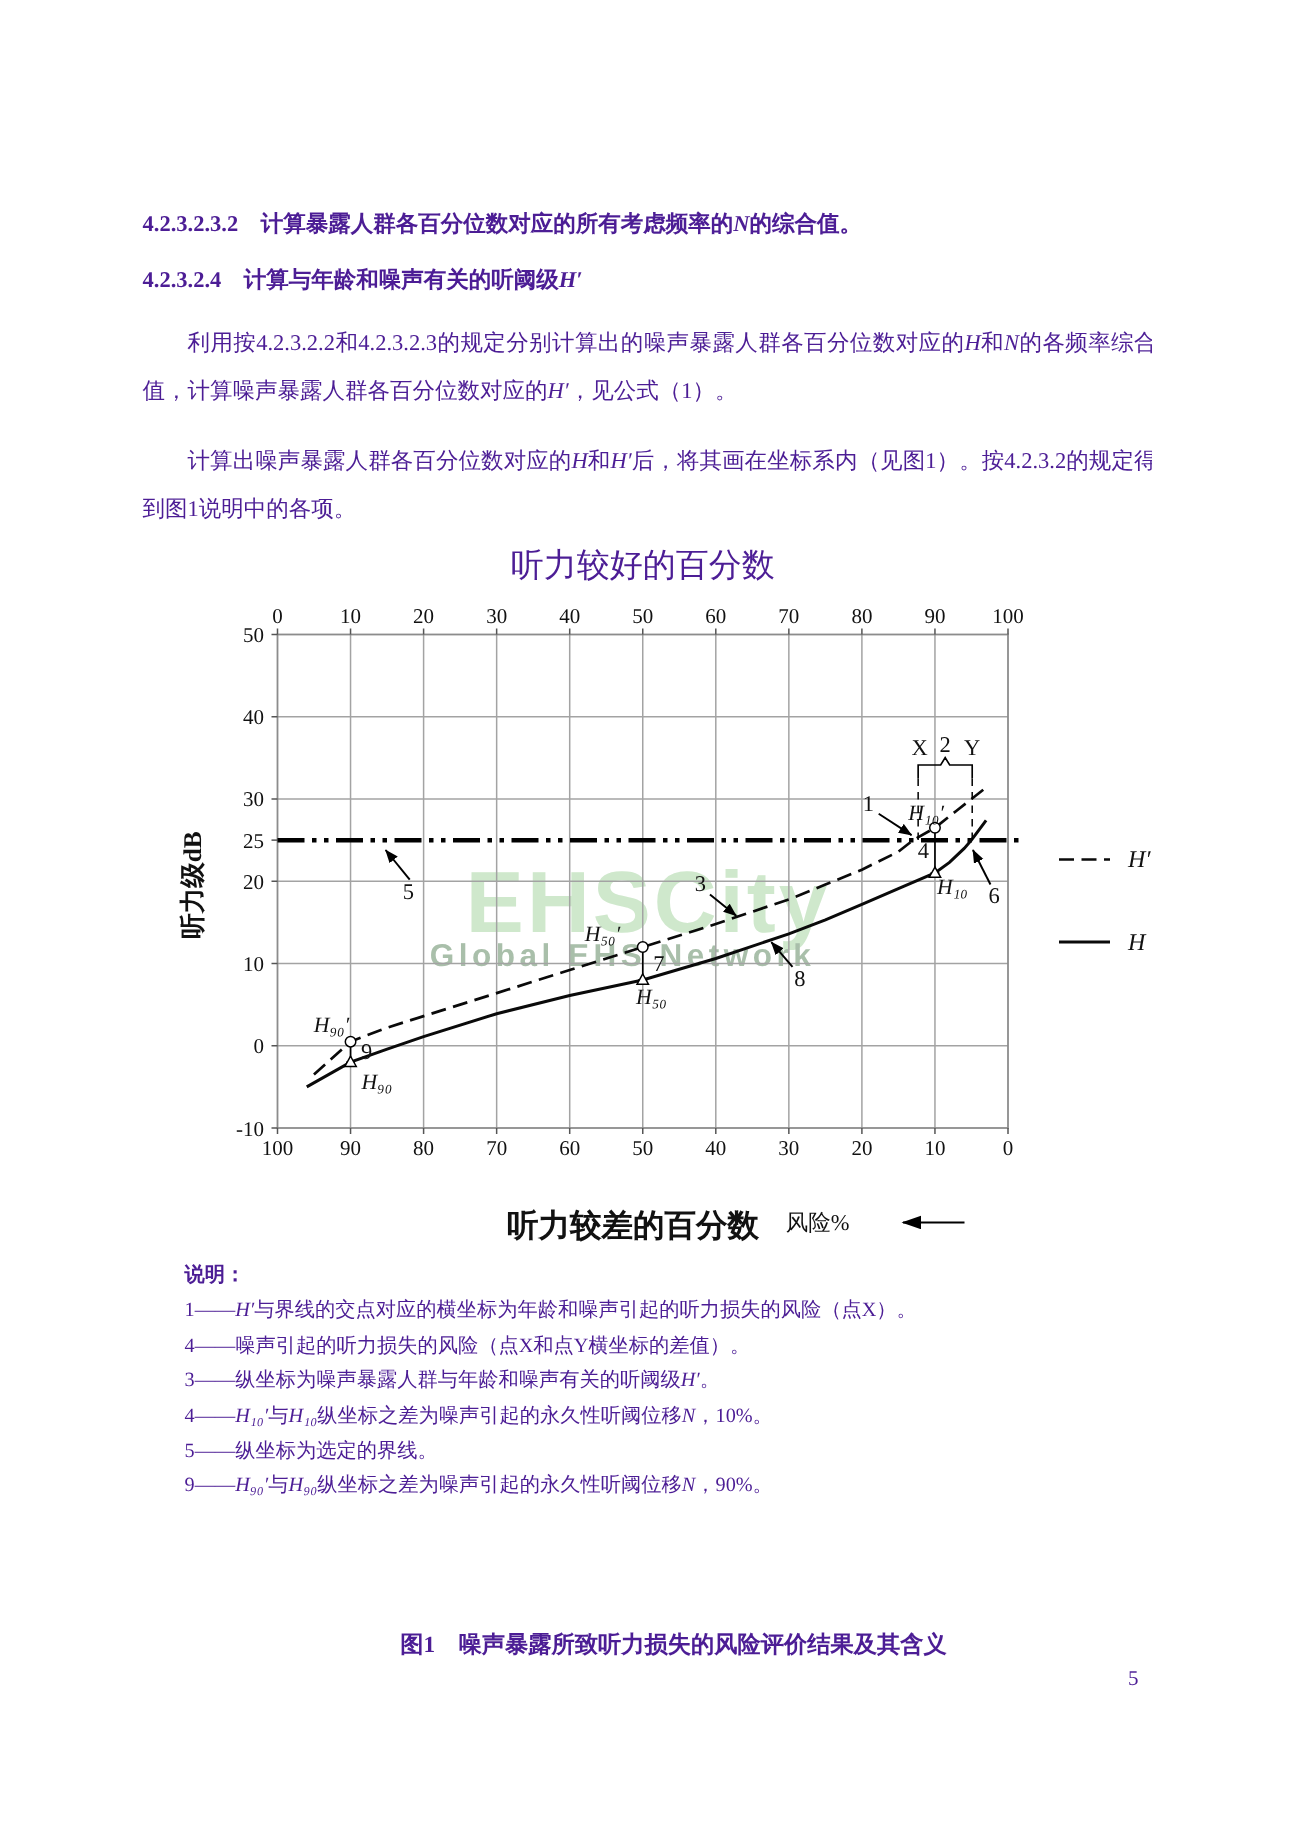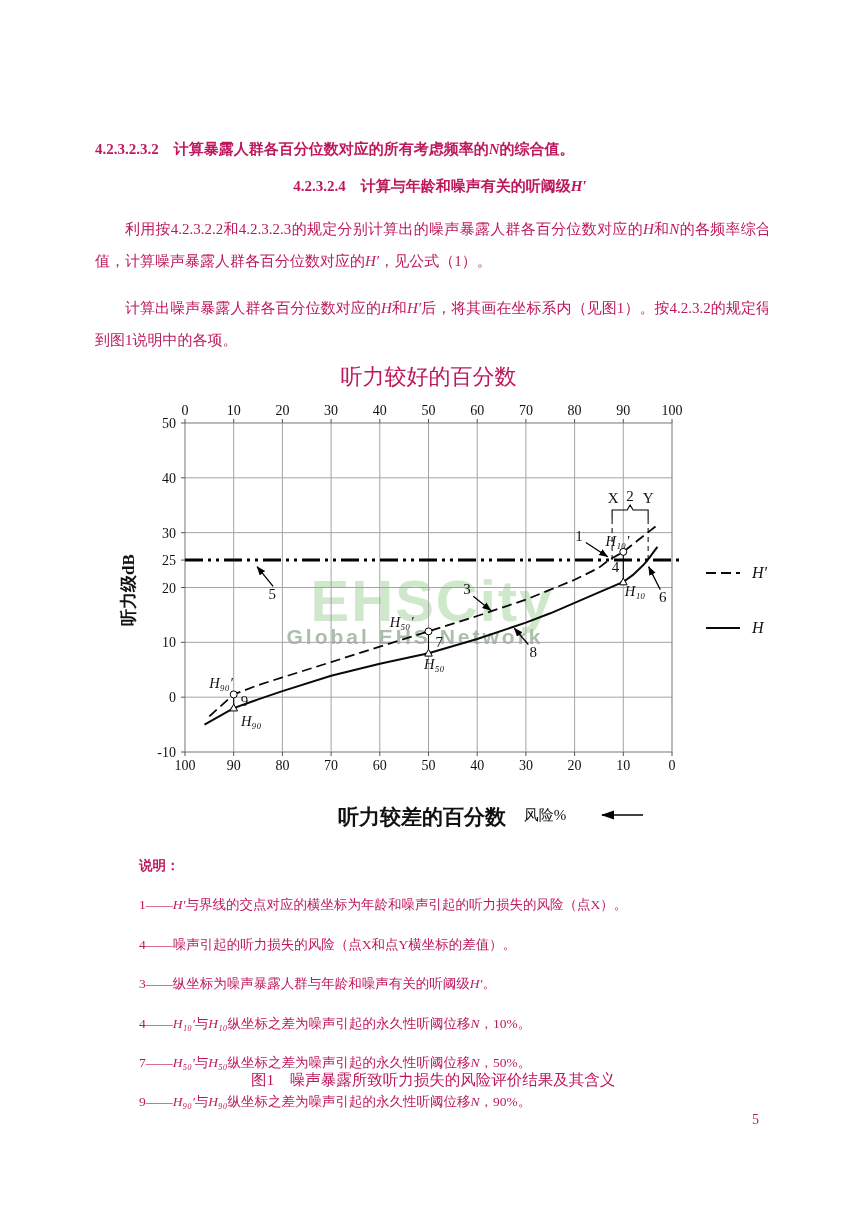--- a/index.html
+++ b/index.html
@@ -1,28 +1,28 @@
 <!DOCTYPE html>
 <html><head>
 <meta charset="utf-8">
 <style>
   html,body{margin:0;padding:0;background:#ffffff;}
   .page{position:relative;width:768px;height:1217px;background:#fff;overflow:hidden;
-        font-family:"Liberation Serif","DejaVu Serif",serif;color:#be185d;}
+        font-family:"Liberation Serif","DejaVu Serif",serif;color:#4c1d95;}
   .doc-h{position:absolute;left:95px;width:690px;font-weight:bold;font-size:15px;white-space:nowrap;margin:0;}
   .doc-p{position:absolute;left:95px;width:676px;font-size:15px;line-height:32px;
          text-indent:2em;text-align:justify;margin:0;}
   i.var{font-style:italic;font-family:"Liberation Serif","DejaVu Serif",serif;}
   .chart-title{position:absolute;left:185px;top:362px;width:487px;text-align:center;
                font-size:22px;font-weight:normal;margin:0;}
   svg.chart{position:absolute;left:90px;top:395px;}
   .notes{position:absolute;left:123px;top:838px;font-size:13.5px;}
-  .note-line{margin:16px;height:23.4px;line-height:23.4px;white-space:nowrap;}
+  .note-line{margin:0;height:23.4px;line-height:23.4px;white-space:nowrap;}
   .caption{position:absolute;left:95px;top:1070px;width:676px;text-align:center;
-           font-weight:normal;font-size:15.5px;margin:0;}
+           font-weight:bold;font-size:15.5px;margin:16px;}
   .pagenum{position:absolute;left:752px;top:1112px;font-size:14px;}
   
   .grid-line{stroke:#a3a3a3;stroke-width:1;}
   .plot-border{fill:none;stroke:#8c8c8c;stroke-width:1.2;}
   .tick{stroke:#555;stroke-width:1;}
   .axlab{font-family:"Liberation Serif","DejaVu Serif",serif;font-size:14px;fill:#111;}
   .criterion{stroke:#000;stroke-width:3;stroke-dasharray:18 5 3 5 3 5;}
   .curve{fill:none;stroke:#0a0a0a;stroke-width:2;}
   .curve.dashed{stroke-dasharray:10 5;stroke-width:1.8;}
   .mk{fill:#fff;stroke:#000;stroke-width:1;}
@@ -38,21 +38,21 @@
   .risk{font-family:"Liberation Serif","DejaVu Serif",serif;font-size:15px;fill:#111;}
   .leglab{font-family:"Liberation Serif","DejaVu Serif",serif;font-style:italic;font-size:16px;fill:#111;}
 </style>
 </head>
 <body>
 
 <div class="page">
 
   <p class="doc-h" style="top:140px;"><span>4.2.3.2.3.2　计算暴露人群各百分位数对应的所有考虑频率的</span><i class="var">N</i><span>的综合值。</span></p>
 
-  <p class="doc-h" style="top:177px;text-align:center;"><span>4.2.3.2.4　计算与年龄和噪声有关的听阈级</span><i class="var">H′</i><span></span></p>
+  <p class="doc-h" style="top:177px;"><span>4.2.3.2.4　计算与年龄和噪声有关的听阈级</span><i class="var">H′</i><span></span></p>
 
   <p class="doc-p" style="top:213px;"><span>利用按4.2.3.2.2和4.2.3.2.3的规定分别计算出的噪声暴露人群各百分位数对应的</span><i class="var">H</i><span>和</span><i class="var">N</i><span>的各频率综合值，计算噪声暴露人群各百分位数对应的</span><i class="var">H′</i><span>，见公式（1）。</span></p>
 
 
   <p class="doc-p" style="top:292px;"><span>计算出噪声暴露人群各百分位数对应的</span><i class="var">H</i><span>和</span><i class="var">H′</i><span>后，将其画在坐标系内（见图1）。按4.2.3.2的规定得到图1说明中的各项。</span></p>
 
   <p class="chart-title">听力较好的百分数</p>
 
   <svg class="chart" width="720" height="440">
       <defs>
@@ -219,21 +219,21 @@
       <line x1="553" y1="420" x2="512" y2="420" class="arrowline" stroke-width="1.5" marker-end="url(#ahb)"></line>
     </svg>
 
   <div class="notes">
     <p class="note-line" style="font-weight:bold;">说明：</p>
     <div id="notes-list">
         <p class="note-line"><span>1——</span><i class="var">H′</i><span>与界线的交点对应的横坐标为年龄和噪声引起的听力损失的风险（点X）。</span></p>
         <p class="note-line"><span>4——噪声引起的听力损失的风险（点X和点Y横坐标的差值）。</span></p>
         <p class="note-line"><span>3——纵坐标为噪声暴露人群与年龄和噪声有关的听阈级</span><i class="var">H′</i><span>。</span></p>
         <p class="note-line"><span>4——</span><i class="var">H₁₀′</i><span>与</span><i class="var">H₁₀</i><span>纵坐标之差为噪声引起的永久性听阈位移</span><i class="var">N</i><span>，10%。</span></p>
-        <p class="note-line"><span>7——</span><i class="var">H₅₀′</i><span>与</span><i class="var">H₅₀</i><span>纵坐标之差为噪声引起的永久性听阈位移</span><i class="var">N</i><span>，50%。</span></p>
+        <p class="note-line"><span>5——纵坐标为选定的界线。</span></p>
         <p class="note-line"><span>9——</span><i class="var">H₉₀′</i><span>与</span><i class="var">H₉₀</i><span>纵坐标之差为噪声引起的永久性听阈位移</span><i class="var">N</i><span>，90%。</span></p>
       </div>
   </div>
 
   <p class="caption">图1　噪声暴露所致听力损失的风险评价结果及其含义</p>
 
   <div class="pagenum">5</div>
 
 </div>
 

